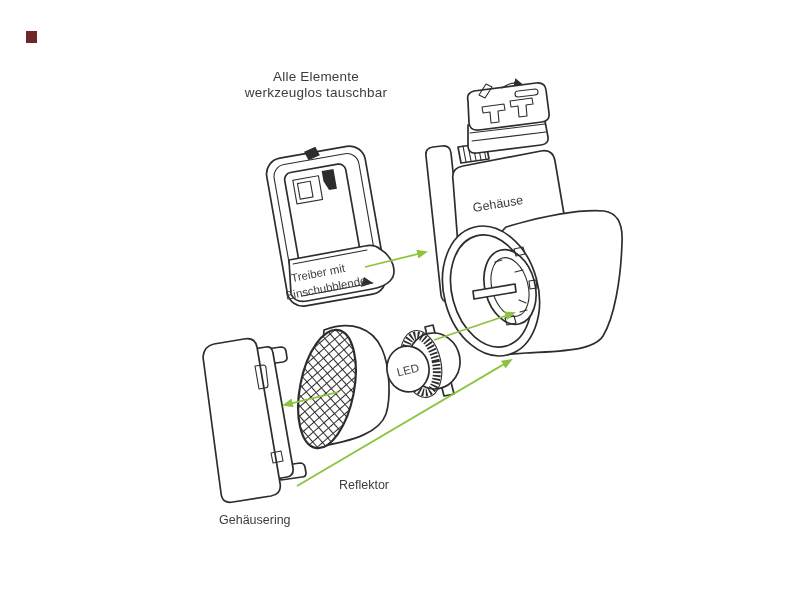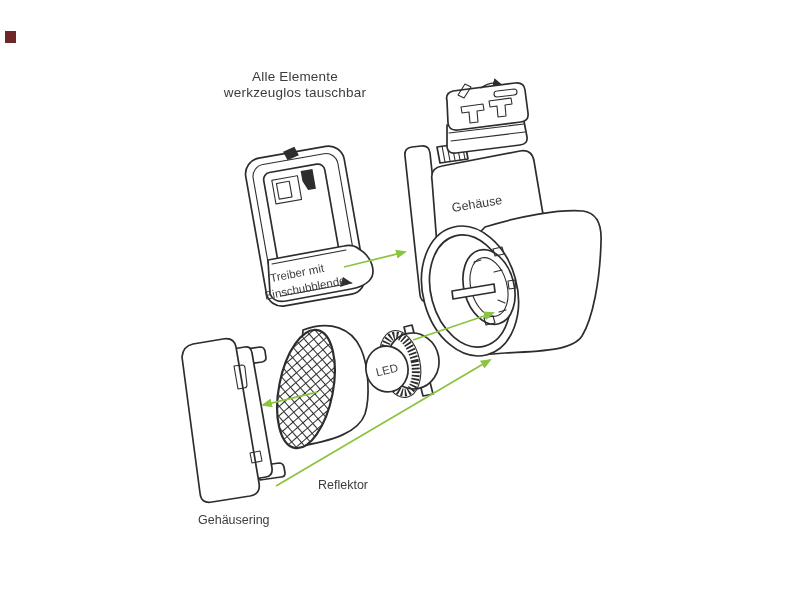--- a/index.html
+++ b/index.html
@@ -4,21 +4,21 @@
 <style>
   :root{
     --background:#ffffff;
     --line:#2d2d2d;
     --text:#3c3c3c;
     --accent_green:#8cc43f;
     --corner_square:#6f2626;
   }
   html,body{margin:0;padding:0;background:var(--background);}
   .stage{position:relative;width:732px;height:600px;background:var(--background);overflow:hidden;
-         font-family:"Liberation Sans","DejaVu Sans",sans-serif;}
+         font-family:"Liberation Sans","DejaVu Sans",sans-serif;margin-left:21px;}
   .corner{position:absolute;left:5px;top:31px;width:11px;height:12px;background:var(--corner_square);}
   svg{position:absolute;left:0;top:0;}
   .lnthin{stroke:var(--line);stroke-width:1.1;fill:none;stroke-linecap:round;stroke-linejoin:round;}
   .wh{stroke:var(--line);stroke-width:1.7;fill:#ffffff;stroke-linejoin:round;}
   .dk{fill:var(--line);stroke:none;}
   .green{stroke:var(--accent_green);stroke-width:1.8;fill:none;}
   .ghead{fill:var(--accent_green);}
   .bhead{fill:var(--line);}
   text{fill:var(--text);font-family:"Liberation Sans","DejaVu Sans",sans-serif;}
   .t-title{font-size:13.5px;letter-spacing:.2px;}

